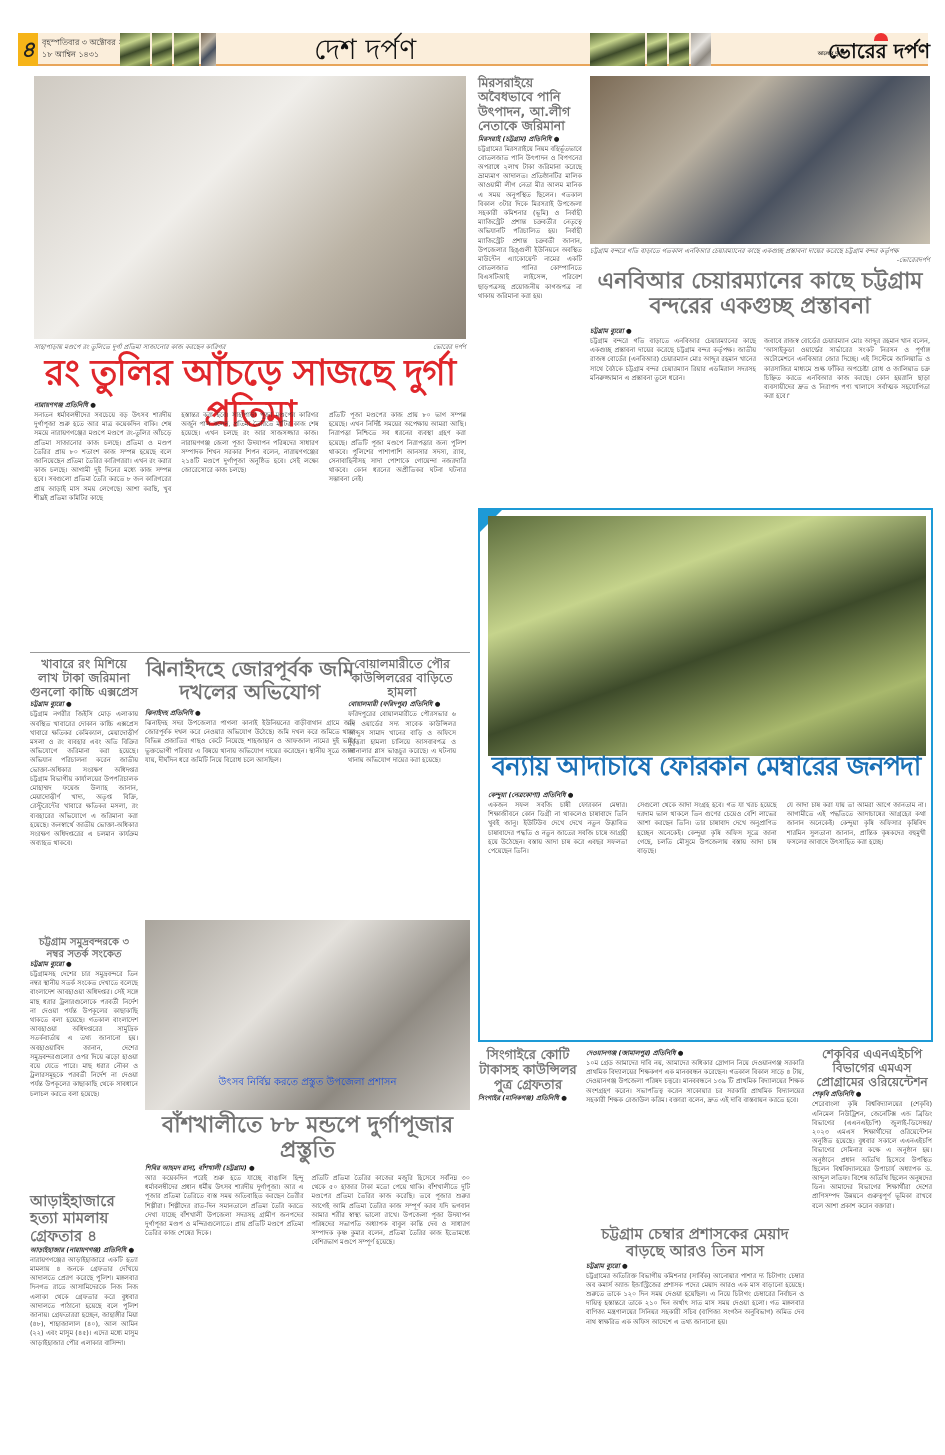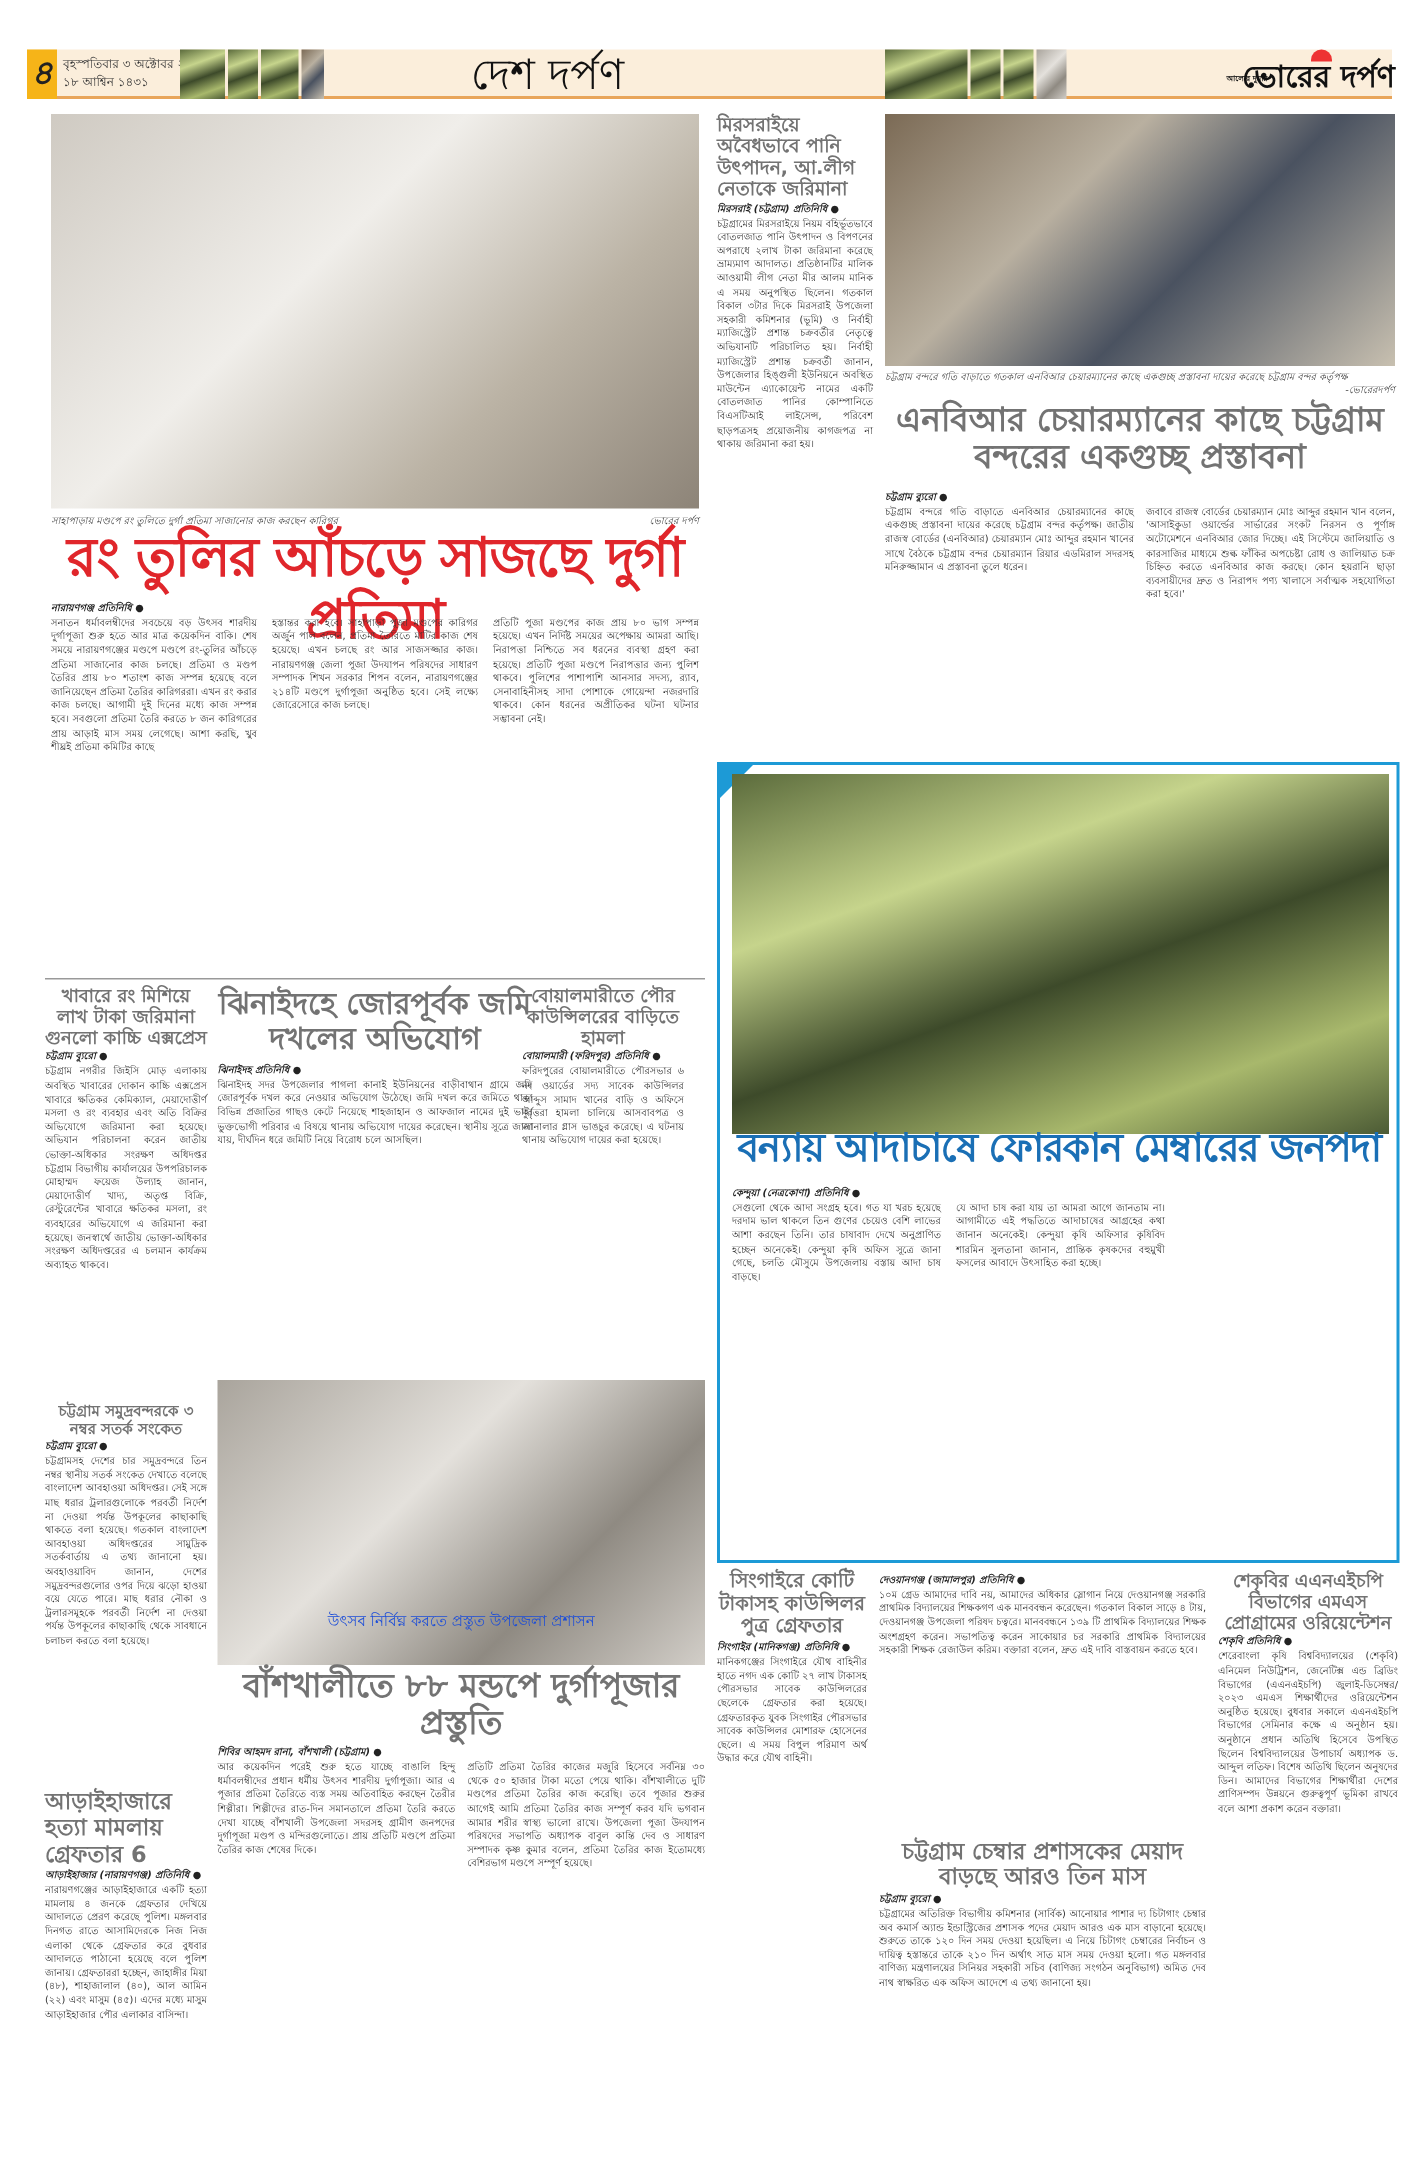--- a/index.html
+++ b/index.html
@@ -106,21 +106,21 @@
   <div class="body">ফরিদপুরের বোয়ালমারীতে পৌরসভার ৬ নং ওয়ার্ডের সদ্য সাবেক কাউন্সিলর আব্দুস সামাদ খানের বাড়ি ও অফিসে দুর্বৃত্তরা হামলা চালিয়ে আসবাবপত্র ও জানালার গ্লাস ভাঙচুর করেছে। এ ঘটনায় থানায় অভিযোগ দায়ের করা হয়েছে।</div>
 </div>
 
 <div class="abs" style="left:30px;top:936px;width:108px">
   <div class="hl" style="font-size:10px;font-weight:bold">চট্টগ্রাম সমুদ্রবন্দরকে ৩ নম্বর সতর্ক সংকেত</div>
   <div class="by">চট্টগ্রাম ব্যুরো ●</div>
   <div class="body">চট্টগ্রামসহ দেশের চার সমুদ্রবন্দরে তিন নম্বর স্থানীয় সতর্ক সংকেত দেখাতে বলেছে বাংলাদেশ আবহাওয়া অধিদপ্তর। সেই সঙ্গে মাছ ধরার ট্রলারগুলোকে পরবর্তী নির্দেশ না দেওয়া পর্যন্ত উপকূলের কাছাকাছি থাকতে বলা হয়েছে। গতকাল বাংলাদেশ আবহাওয়া অধিদপ্তরের সামুদ্রিক সতর্কবার্তায় এ তথ্য জানানো হয়। অবহাওয়াবিদ জানান, দেশের সমুদ্রবন্দরগুলোর ওপর দিয়ে ঝড়ো হাওয়া বয়ে যেতে পারে। মাছ ধরার নৌকা ও ট্রলারসমূহকে পরবর্তী নির্দেশ না দেওয়া পর্যন্ত উপকূলের কাছাকাছি থেকে সাবধানে চলাচল করতে বলা হয়েছে।</div>
 </div>
 
 <div class="abs" style="left:30px;top:1193px;width:108px">
-  <div class="hl" style="font-size:15px;text-align:left;font-weight:bold">আড়াইহাজারে হত্যা মামলায় গ্রেফতার 6</div>
+  <div class="hl" style="font-size:15px;text-align:left;font-weight:bold">আড়াইহাজারে হত্যা মামলায় গ্রেফতার ৪</div>
   <div class="by">আড়াইহাজার (নারায়ণগঞ্জ) প্রতিনিধি ●</div>
   <div class="body">নারায়ণগঞ্জের আড়াইহাজারে একটি হত্যা মামলায় ৪ জনকে গ্রেফতার দেখিয়ে আদালতে প্রেরণ করেছে পুলিশ। মঙ্গলবার দিনগত রাতে আসামিদেরকে নিজ নিজ এলাকা থেকে গ্রেফতার করে বুধবার আদালতে পাঠানো হয়েছে বলে পুলিশ জানায়। গ্রেফতাররা হচ্ছেন, জাহাঙ্গীর মিয়া (৪৮), শাহাজালাল (৪০), আল আমিন (২২) এবং মাসুম (৪৫)। এদের মধ্যে মাসুম আড়াইহাজার পৌর এলাকার বাসিন্দা।</div>
 </div>
 
 <div class="abs photo4" style="left:145px;top:920px;width:325px;height:190px"></div>
 <div class="abs hl" style="left:140px;top:1112px;width:335px;font-size:22px;font-weight:bold">বাঁশখালীতে ৮৮ মন্ডপে দুর্গাপূজার প্রস্তুতি</div>
 <div class="abs hl" style="left:140px;top:1076px;width:335px;font-size:10px;color:#1d4ed8">উৎসব নির্বিঘ্ন করতে প্রস্তুত উপজেলা প্রশাসন</div>
 <div class="abs" style="left:145px;top:1163px;width:325px">
   <div class="by">শিবির আহমদ রানা, বাঁশখালী (চট্টগ্রাম) ●</div>
   <div class="cols2">
@@ -129,29 +129,29 @@
   </div>
 </div>
 
 <div class="abs box" style="left:478px;top:508px;width:455px;height:534px"></div>
 <div class="abs corner" style="left:478px;top:508px"></div>
 <div class="abs photo3" style="left:488px;top:516px;width:438px;height:240px"></div>
 <div class="abs hl" style="left:482px;top:752px;width:448px;font-size:26px;color:#1a6fb5;font-weight:bold;letter-spacing:-1px">বন্যায় আদাচাষে ফোরকান মেম্বারের জনপদা</div>
 <div class="abs" style="left:488px;top:790px;width:438px">
   <div class="by">কেন্দুয়া (নেত্রকোণা) প্রতিনিধি ●</div>
   <div class="cols3">
+    <div class="body">একজন সফল সবজি চাষী ফোরকান মেম্বার। শিক্ষাজীবনে কোন ডিগ্রী না থাকলেও চাষাবাদে তিনি খুবই জানু। ইউটিউব দেখে দেখে নতুন উদ্ভাবিত চাষাবাদের পদ্ধতি ও নতুন জাতের সবজি চাষে আগ্রহী হয়ে উঠেছেন। বস্তায় আদা চাষ করে এবছর সফলতা পেয়েছেন তিনি।</div>
     <div class="body">সেগুলো থেকে আদা সংগ্রহ হবে। গত যা খরচ হয়েছে দরদাম ভাল থাকলে তিন গুণের চেয়েও বেশি লাভের আশা করছেন তিনি। তার চাষাবাদ দেখে অনুপ্রাণিত হচ্ছেন অনেকেই। কেন্দুয়া কৃষি অফিস সূত্রে জানা গেছে, চলতি মৌসুমে উপজেলায় বস্তায় আদা চাষ বাড়ছে।</div>
     <div class="body">যে আদা চাষ করা যায় তা আমরা আগে জানতাম না। আগামীতে এই পদ্ধতিতে আদাচাষের আগ্রহের কথা জানান অনেকেই। কেন্দুয়া কৃষি অফিসার কৃষিবিদ শারমিন সুলতানা জানান, প্রান্তিক কৃষকদের বহুমুখী ফসলের আবাদে উৎসাহিত করা হচ্ছে।</div>
   </div>
 </div>
 
 <div class="abs" style="left:478px;top:1048px;width:100px">
   <div class="hl" style="font-size:13px;font-weight:bold">সিংগাইরে কোটি টাকাসহ কাউন্সিলর পুত্র গ্রেফতার</div>
   <div class="by">সিংগাইর (মানিকগঞ্জ) প্রতিনিধি ●</div>
-  <div class="body">মানিকগঞ্জের সিংগাইরে যৌথ বাহিনীর হাতে নগদ এক কোটি ২৭ লাখ টাকাসহ পৌরসভার সাবেক কাউন্সিলরের ছেলেকে গ্রেফতার করা হয়েছে। গ্রেফতারকৃত যুবক সিংগাইর পৌরসভার সাবেক কাউন্সিলর মোশারফ হোসেনের ছেলে। এ সময় বিপুল পরিমাণ অর্থ উদ্ধার করে যৌথ বাহিনী।</div>
 </div>
 <div class="abs" style="left:586px;top:1048px;width:218px">
   <div class="by">দেওয়ানগঞ্জ (জামালপুর) প্রতিনিধি ●</div>
   <div class="body">১০ম গ্রেড আমাদের দাবি নয়, আমাদের অধিকার স্লোগান নিয়ে দেওয়ানগঞ্জ সরকারি প্রাথমিক বিদ্যালয়ের শিক্ষকগণ এক মানববন্ধন করেছেন। গতকাল বিকাল সাড়ে ৪ টায়, দেওয়ানগঞ্জ উপজেলা পরিষদ চত্বরে। মানববন্ধনে ১৩৯ টি প্রাথমিক বিদ্যালয়ের শিক্ষক অংশগ্রহণ করেন। সভাপতিত্ব করেন সাকোয়ার চর সরকারি প্রাথমিক বিদ্যালয়ের সহকারী শিক্ষক রেজাউল করিম। বক্তারা বলেন, দ্রুত এই দাবি বাস্তবায়ন করতে হবে।</div>
 </div>
 <div class="abs" style="left:586px;top:1226px;width:218px">
   <div class="hl" style="font-size:15px;font-weight:bold">চট্টগ্রাম চেম্বার প্রশাসকের মেয়াদ বাড়ছে আরও তিন মাস</div>
   <div class="by">চট্টগ্রাম ব্যুরো ●</div>
   <div class="body">চট্টগ্রামের অতিরিক্ত বিভাগীয় কমিশনার (সার্বিক) আনোয়ার পাশার দ্য চিটাগাং চেম্বার অব কমার্স অ্যান্ড ইন্ডাস্ট্রিজের প্রশাসক পদের মেয়াদ আরও এক মাস বাড়ানো হয়েছে। শুরুতে তাকে ১২০ দিন সময় দেওয়া হয়েছিল। এ নিয়ে চিটাগং চেম্বারের নির্বাচন ও দায়িত্ব হস্তান্তরে তাকে ২১০ দিন অর্থাৎ সাত মাস সময় দেওয়া হলো। গত মঙ্গলবার বাণিজ্য মন্ত্রণালয়ের সিনিয়র সহকারী সচিব (বাণিজ্য সংগঠন অনুবিভাগ) অমিত দেব নাথ স্বাক্ষরিত এক অফিস আদেশে এ তথ্য জানানো হয়।</div>
 </div>

